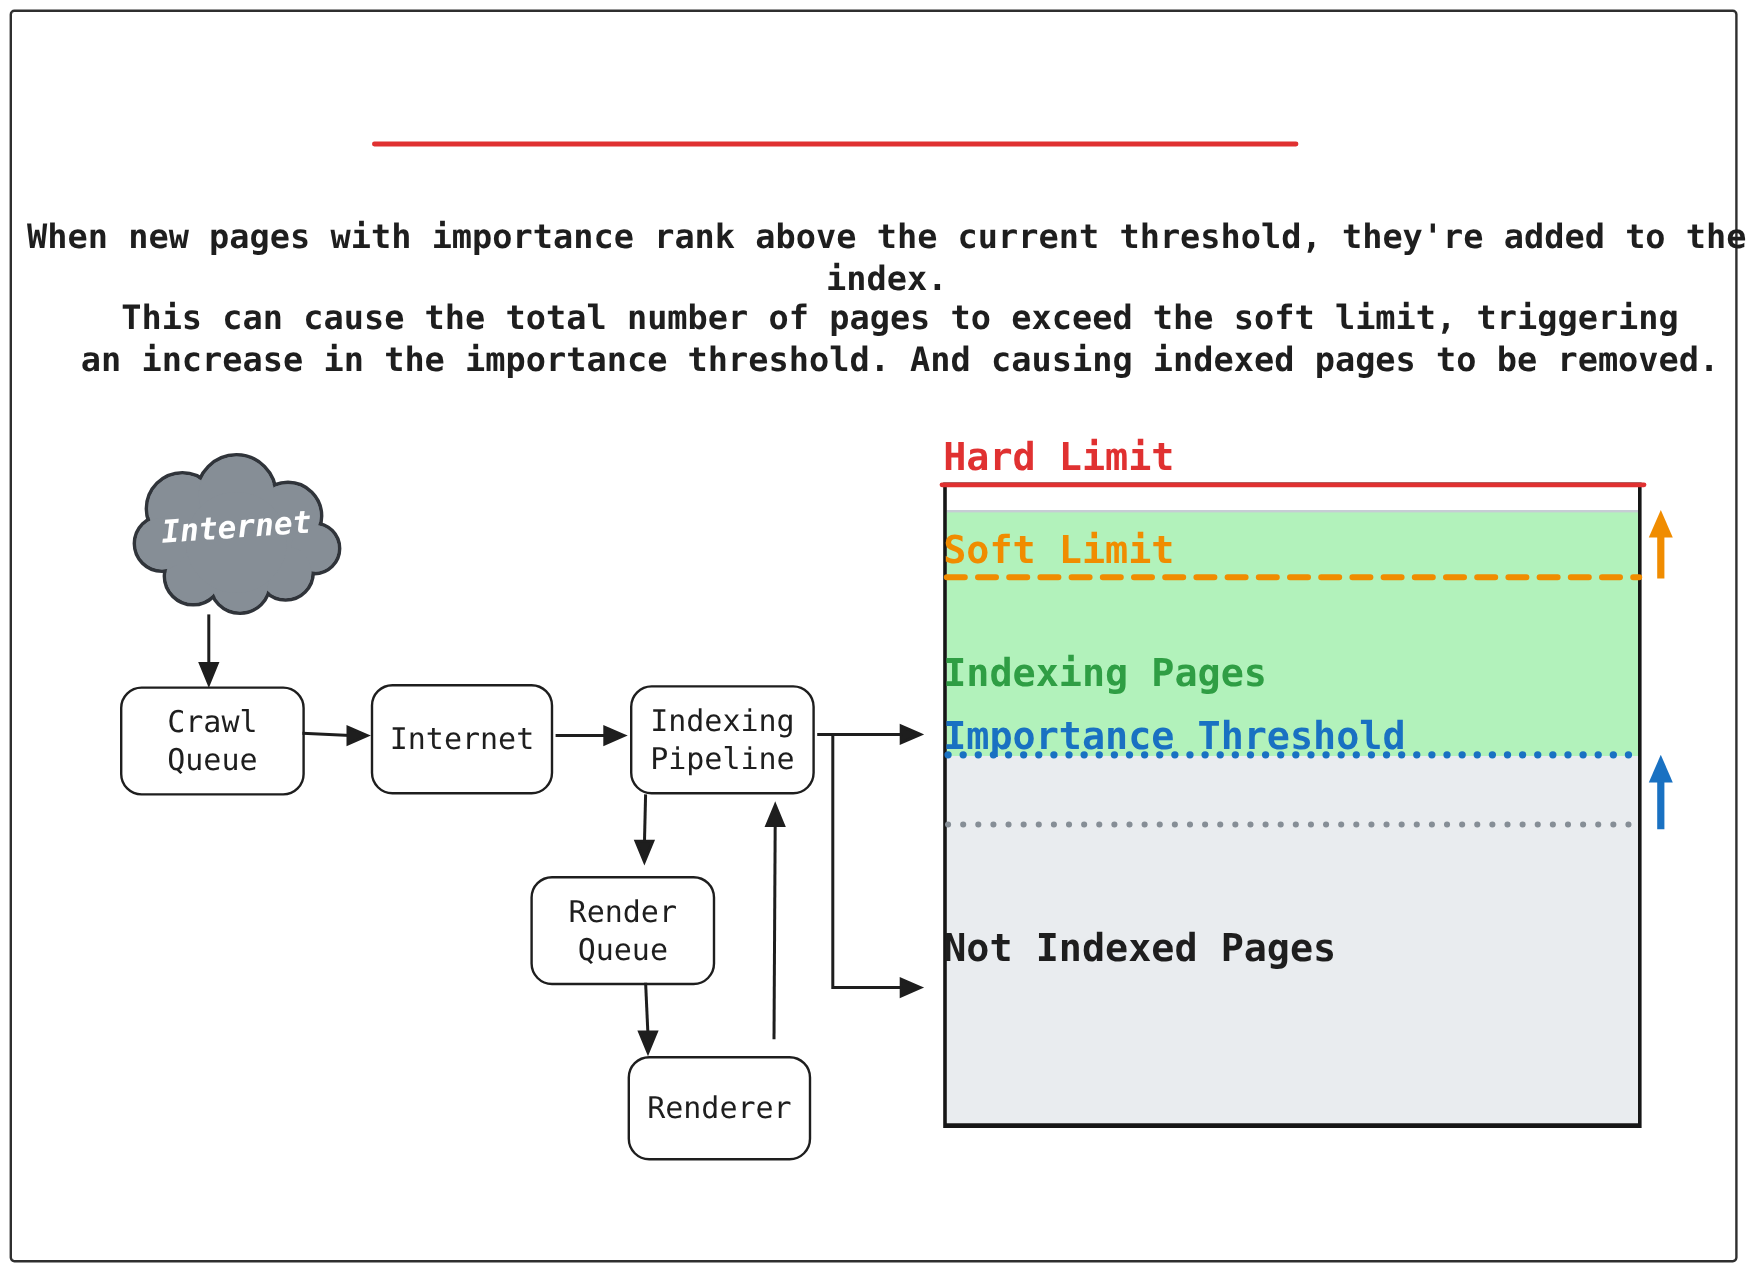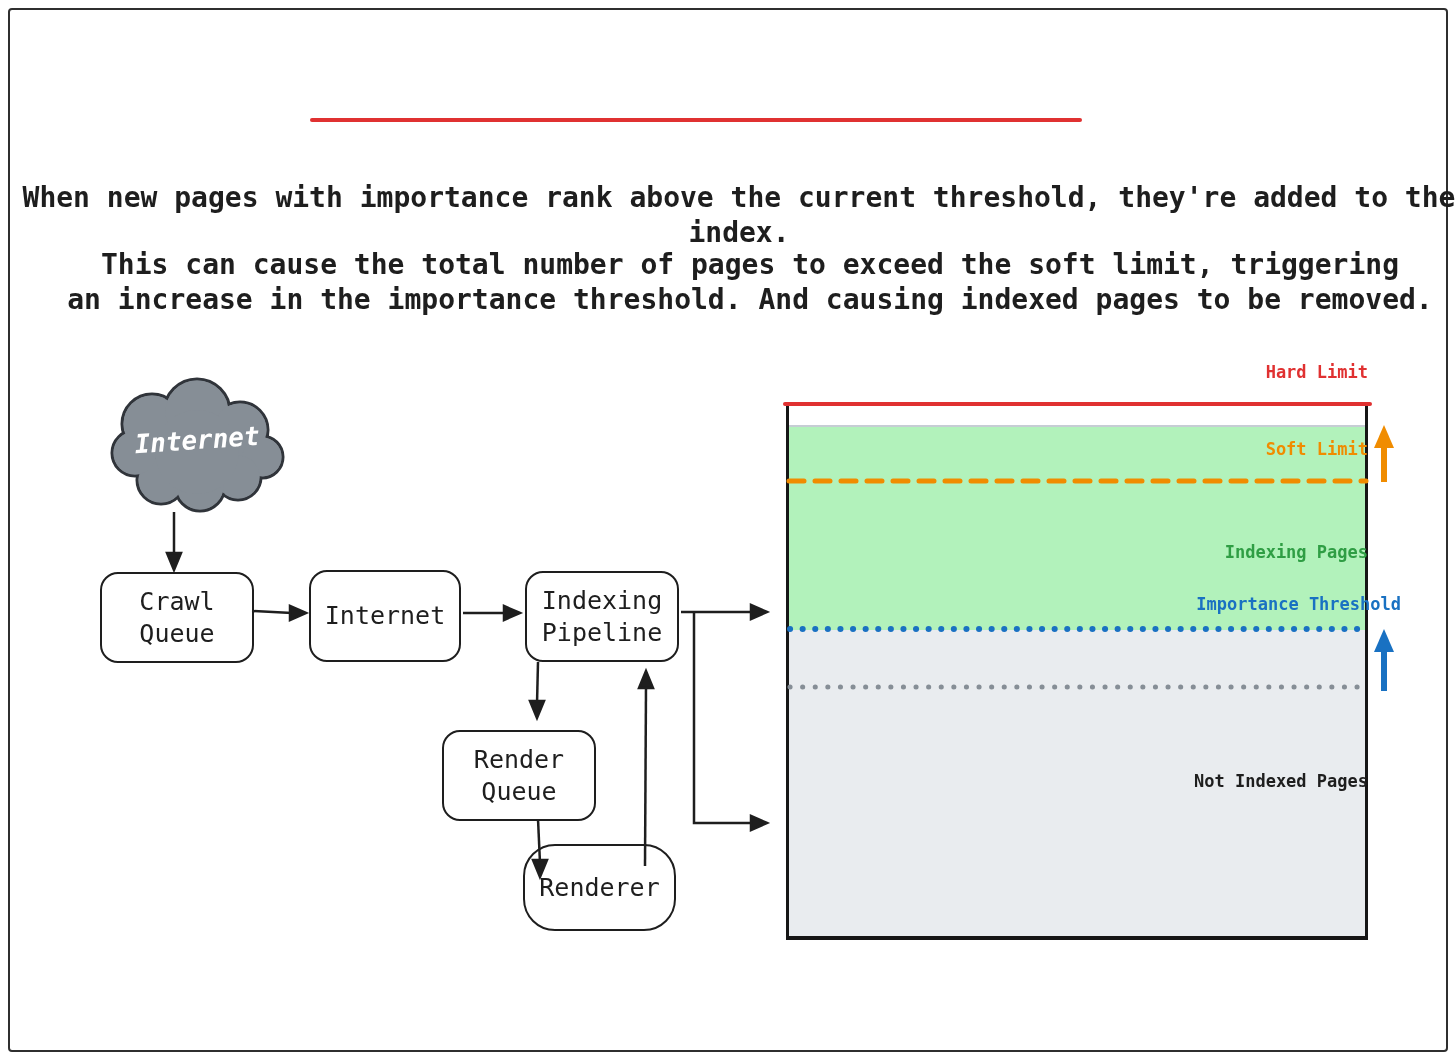--- a/index.html
+++ b/index.html
@@ -44,21 +44,21 @@
     z-index:4;
   }
   .box-label{
     font-size:25px;font-weight:normal;
     text-align:center;white-space:pre-line;line-height:32px;
   }
   .crawl-queue{left:100px;top:572px;width:150px;height:87px;}
   .crawler{left:309px;top:570px;width:148px;height:88px;}
   .indexing-pipeline{left:525px;top:571px;width:150px;height:87px;}
   .render-queue{left:442px;top:730px;width:150px;height:87px;}
-  .renderer{left:523px;top:844px;width:149px;height:83px;border-radius:32px;}
+  .renderer{left:523px;top:880px;width:149px;height:83px;}
   .internet-label{
     left:117px;top:425px;width:160px;
     text-align:center;color:#ffffff;
     font-size:26px;font-weight:bold;font-style:italic;
     transform:rotate(-4deg);
     z-index:6;
   }
   
   .index-box{
     left:786px;top:402px;width:582px;height:538px;
@@ -76,27 +76,27 @@
   .green-region{
     left:789px;top:425px;width:576px;height:205px;
     background:#b2f2bb;border-top:2px solid #c6cdd4;
     box-sizing:border-box;z-index:1;
   }
   .gray-region{
     left:789px;top:630px;width:576px;height:306px;
     background:#e9ecef;z-index:1;
   }
   .region-label{
-    left:786px;width:582px;text-align:right;
-    font-size:17px;font-weight:bold;z-index:6;
+    left:786px;width:582px;text-align:left;
+    font-size:32px;font-weight:bold;z-index:6;
   }
   .hard-limit-label{top:362px;color:#e03131;}
   .soft-limit-label{top:439px;color:#f08c00;}
   .indexed-pages-label{top:542px;color:#2f9e44;}
-  .importance-threshold-label{top:594px;color:#1971c2;margin-left:33px;}
+  .importance-threshold-label{top:594px;color:#1971c2;}
   .not-indexed-label{top:771px;color:#1e1e1e;}
   svg.overlay{
     position:absolute;left:0;top:0;width:1456px;height:1060px;
     z-index:5;pointer-events:none;
   }
 </style>
 </head>
 <body>
 
 <div class="canvas">

